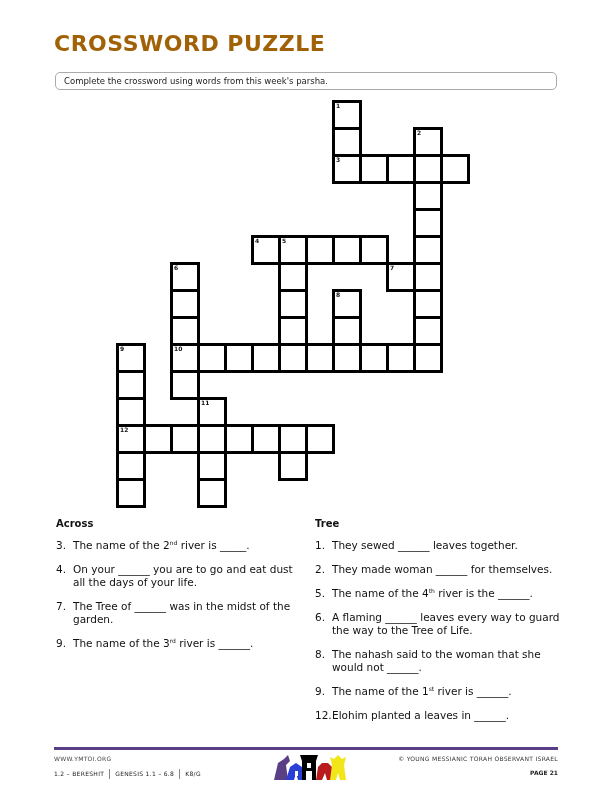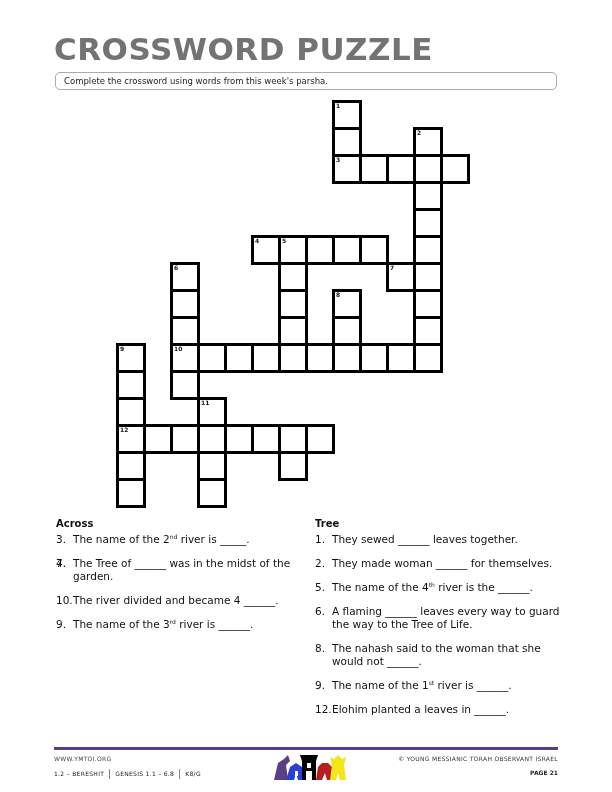--- a/index.html
+++ b/index.html
@@ -1,29 +1,29 @@
 <!DOCTYPE html>
 <html><head>
 <meta charset="utf-8">
 <style>
   html, body { margin: 0; padding: 0; background: #ffffff; }
   body { width: 612px; height: 792px; position: relative; overflow: hidden;
          font-family: "DejaVu Sans", sans-serif; color: #111; }
-  .title { position: absolute; left: 54px; top: 31px; font-size: 31px; font-weight: bold;
-           color: #737373; letter-spacing: 0.5px; font-family: "DejaVu Sans", sans-serif; }
+  .title { position: absolute; left: 54px; top: 31px; font-size: 22px; font-weight: bold;
+           color: #a16207; letter-spacing: 0.5px; font-family: "DejaVu Sans", sans-serif; }
   .instr { position: absolute; left: 55px; top: 72px; width: 502px; height: 18px;
            border: 1px solid #aaaaaa; border-radius: 5px; box-sizing: border-box;
            font-size: 8.5px; padding: 3px 0 0 8px; color: #222; }
   .grid { position: absolute; left: 0; top: 0; width: 612px; height: 520px; }
   .cell { position: absolute; width: 27px; height: 27px; box-sizing: border-box;
           border: 3px solid #000; background: #fff; margin-left: -1px; margin-top: -1px; }
   .cell .num { position: absolute; left: 1px; top: -1px; font-size: 6px; font-weight: bold;
                line-height: 7px; font-family: "DejaVu Sans", sans-serif; }
   .clues { position: absolute; top: 517px; font-size: 10.5px; line-height: 13px; }
-  .clues h3 { margin: 0 0 3px 0; font-size: 10px; font-weight: bold; }
+  .clues h3 { margin: 0 0 9px 0; font-size: 10px; font-weight: bold; }
   .clue { position: relative; padding-left: 17px; margin-bottom: 11px; }
   .clue .n { position: absolute; left: 0; top: 0; }
   .clue sup { font-size: 6px; line-height: 0; }
   .across { left: 56px; width: 240px; }
   .down { left: 315px; width: 245px; }
   .footer-line { position: absolute; left: 54px; top: 747px; width: 504px; height: 3px; background: #5a3f86; }
   .f-left1 { position: absolute; left: 54px; top: 755px; font-size: 6px; color: #444; letter-spacing: 0.3px; }
   .f-left2 { position: absolute; left: 54px; top: 769px; font-size: 6px; color: #222; letter-spacing: 0.3px; }
   .f-left2 .sep { display: inline-block; width: 1px; height: 10px; background: #888; margin: 0 5px; vertical-align: middle; }
   .f-right1 { position: absolute; right: 54px; top: 755px; font-size: 6px; color: #333; letter-spacing: 0.3px; }
@@ -118,23 +118,22 @@
     <div class="cell" style="left: 198px; top: 452px; width: 30px; height: 30px;"></div>
     <div class="cell" style="left: 279px; top: 452px; width: 30px; height: 30px;"></div>
     <div class="cell" style="left: 117px; top: 479px; width: 30px; height: 30px;"></div>
     <div class="cell" style="left: 198px; top: 479px; width: 30px; height: 30px;"></div>
   </div>
 
 <div class="clues across">
   <h3>Across</h3>
   <div id="across-list">
       <div class="clue"><span class="n">3.</span><span>The name of the 2<sup>nd</sup> river is _____.</span></div>
-      <div class="clue"><span class="n">4.</span></div>
+      <div class="clue"><span class="n">4.</span><span>On your ______ you are to go and eat dust all the days of your life.</span></div>
       <div class="clue"><span class="n">7.</span><span>The Tree of ______ was in the midst of the garden.</span></div>
-      <div class="clue"><span class="n">10.</span><span>The river divided and became 4 ______.</span></div>
       <div class="clue"><span class="n">9.</span><span>The name of the 3<sup>rd</sup> river is ______.</span></div>
     </div>
 </div>
 
 <div class="clues down">
   <h3>Tree</h3>
   <div id="down-list">
       <div class="clue"><span class="n">1.</span><span>They sewed ______ leaves together.</span></div>
       <div class="clue"><span class="n">2.</span><span>They made woman ______ for themselves.</span></div>
       <div class="clue"><span class="n">5.</span><span>The name of the 4<sup>th</sup> river is the ______.</span></div>

